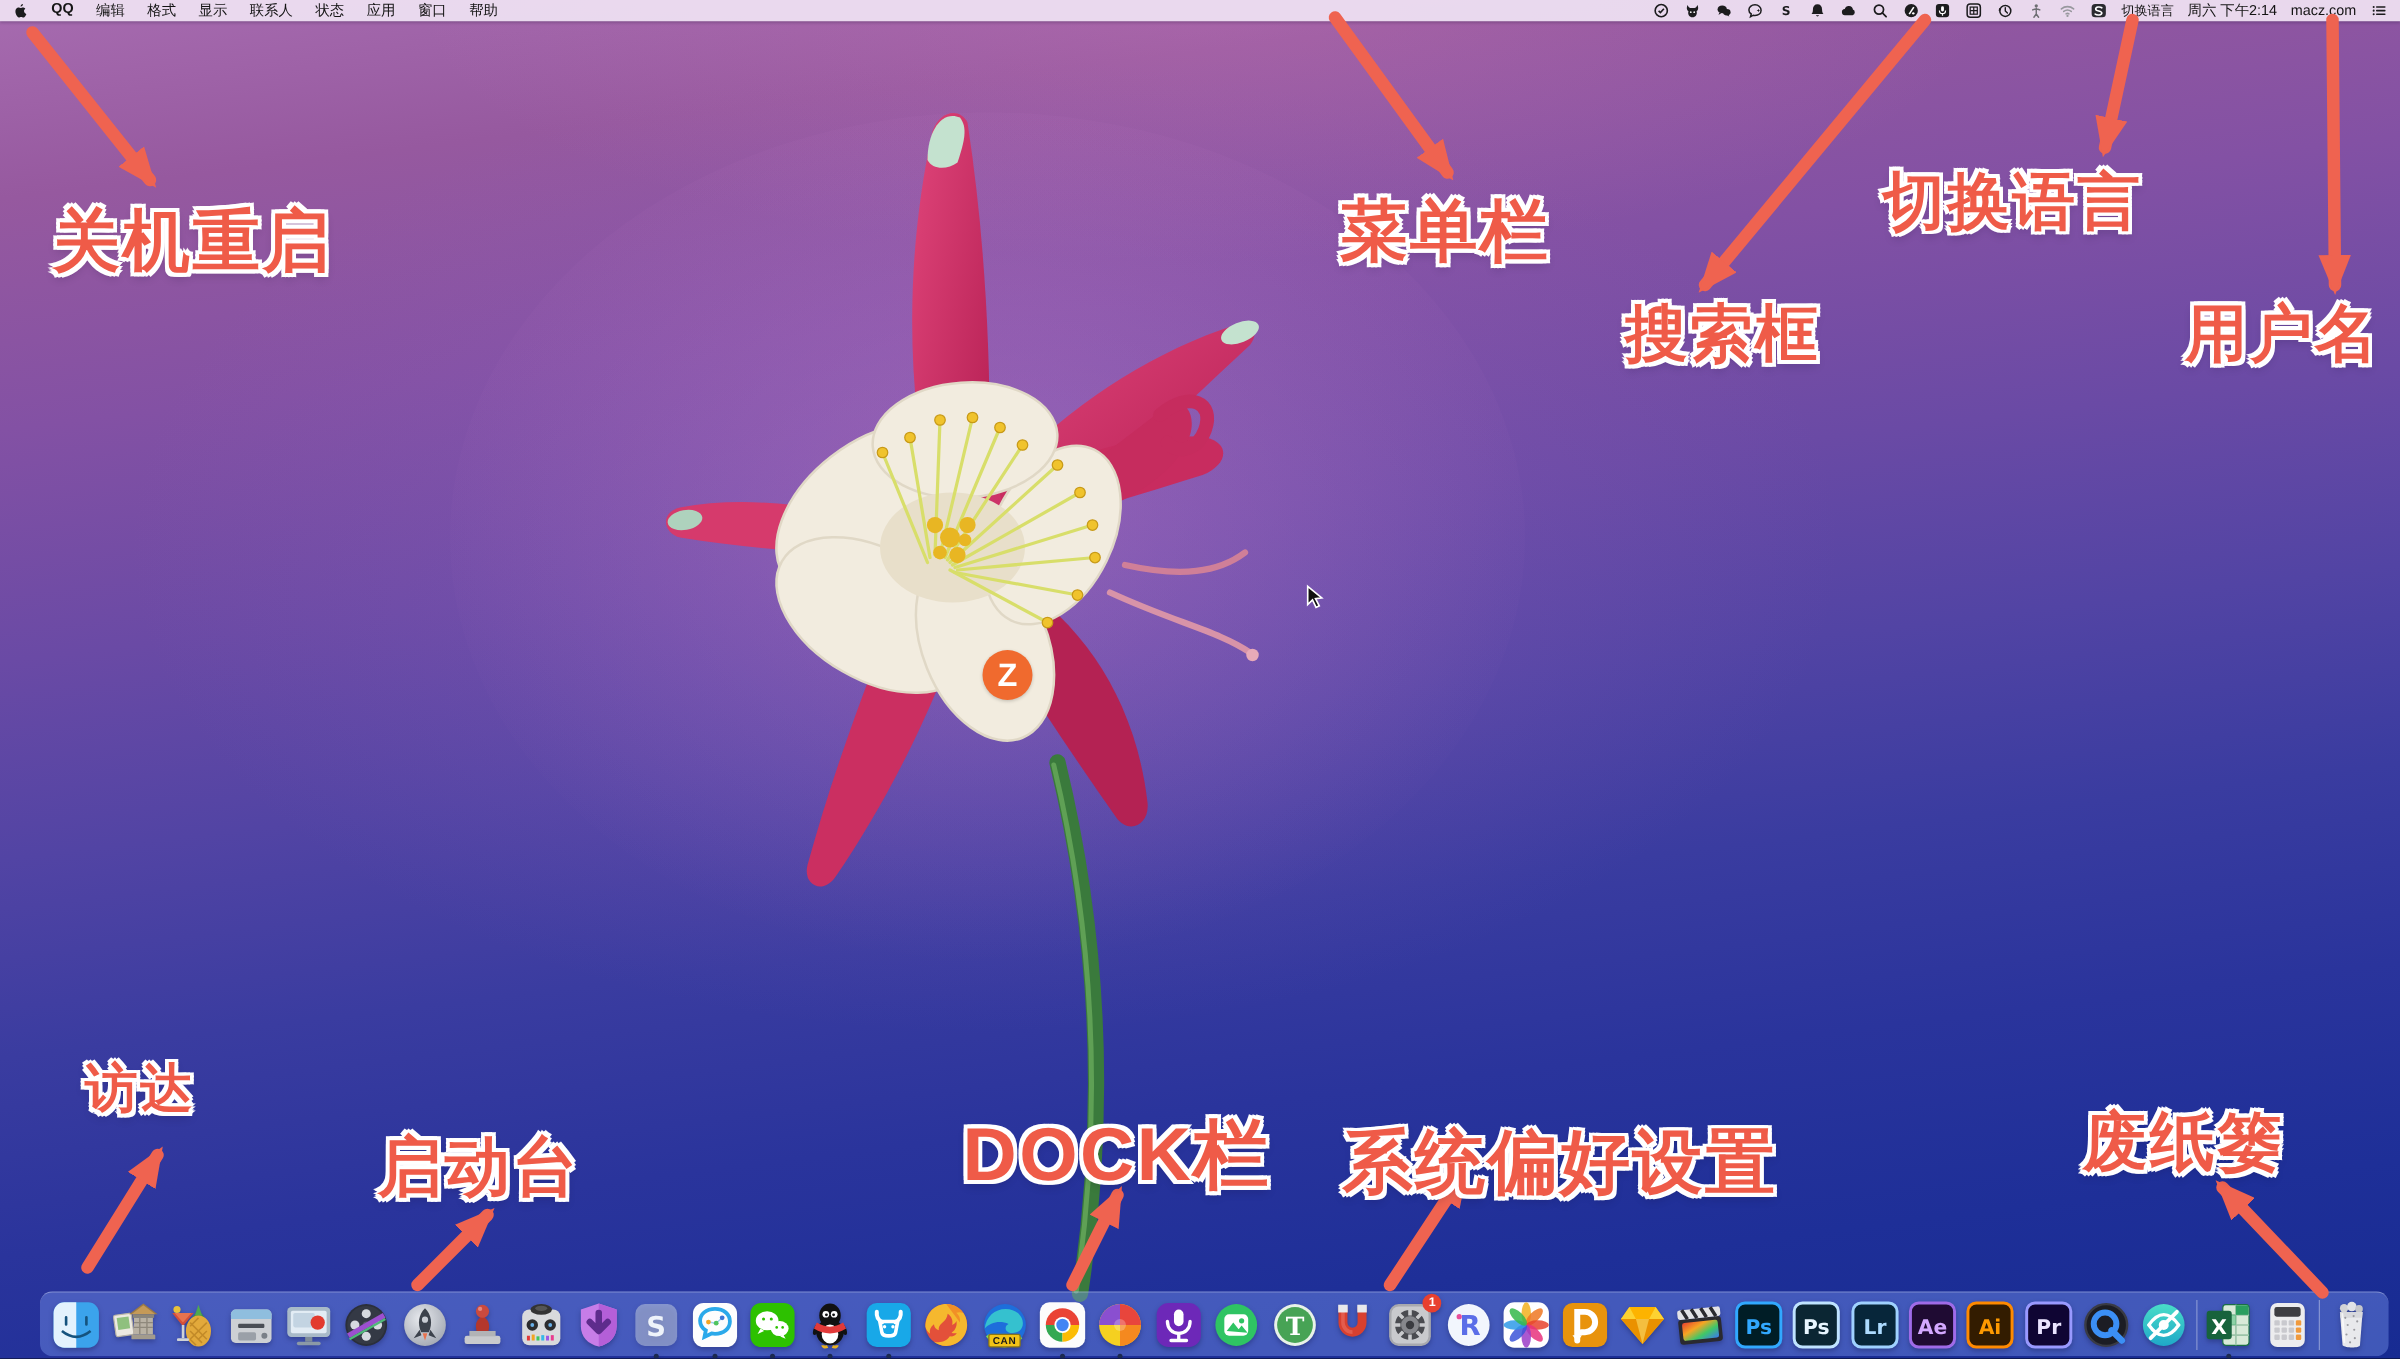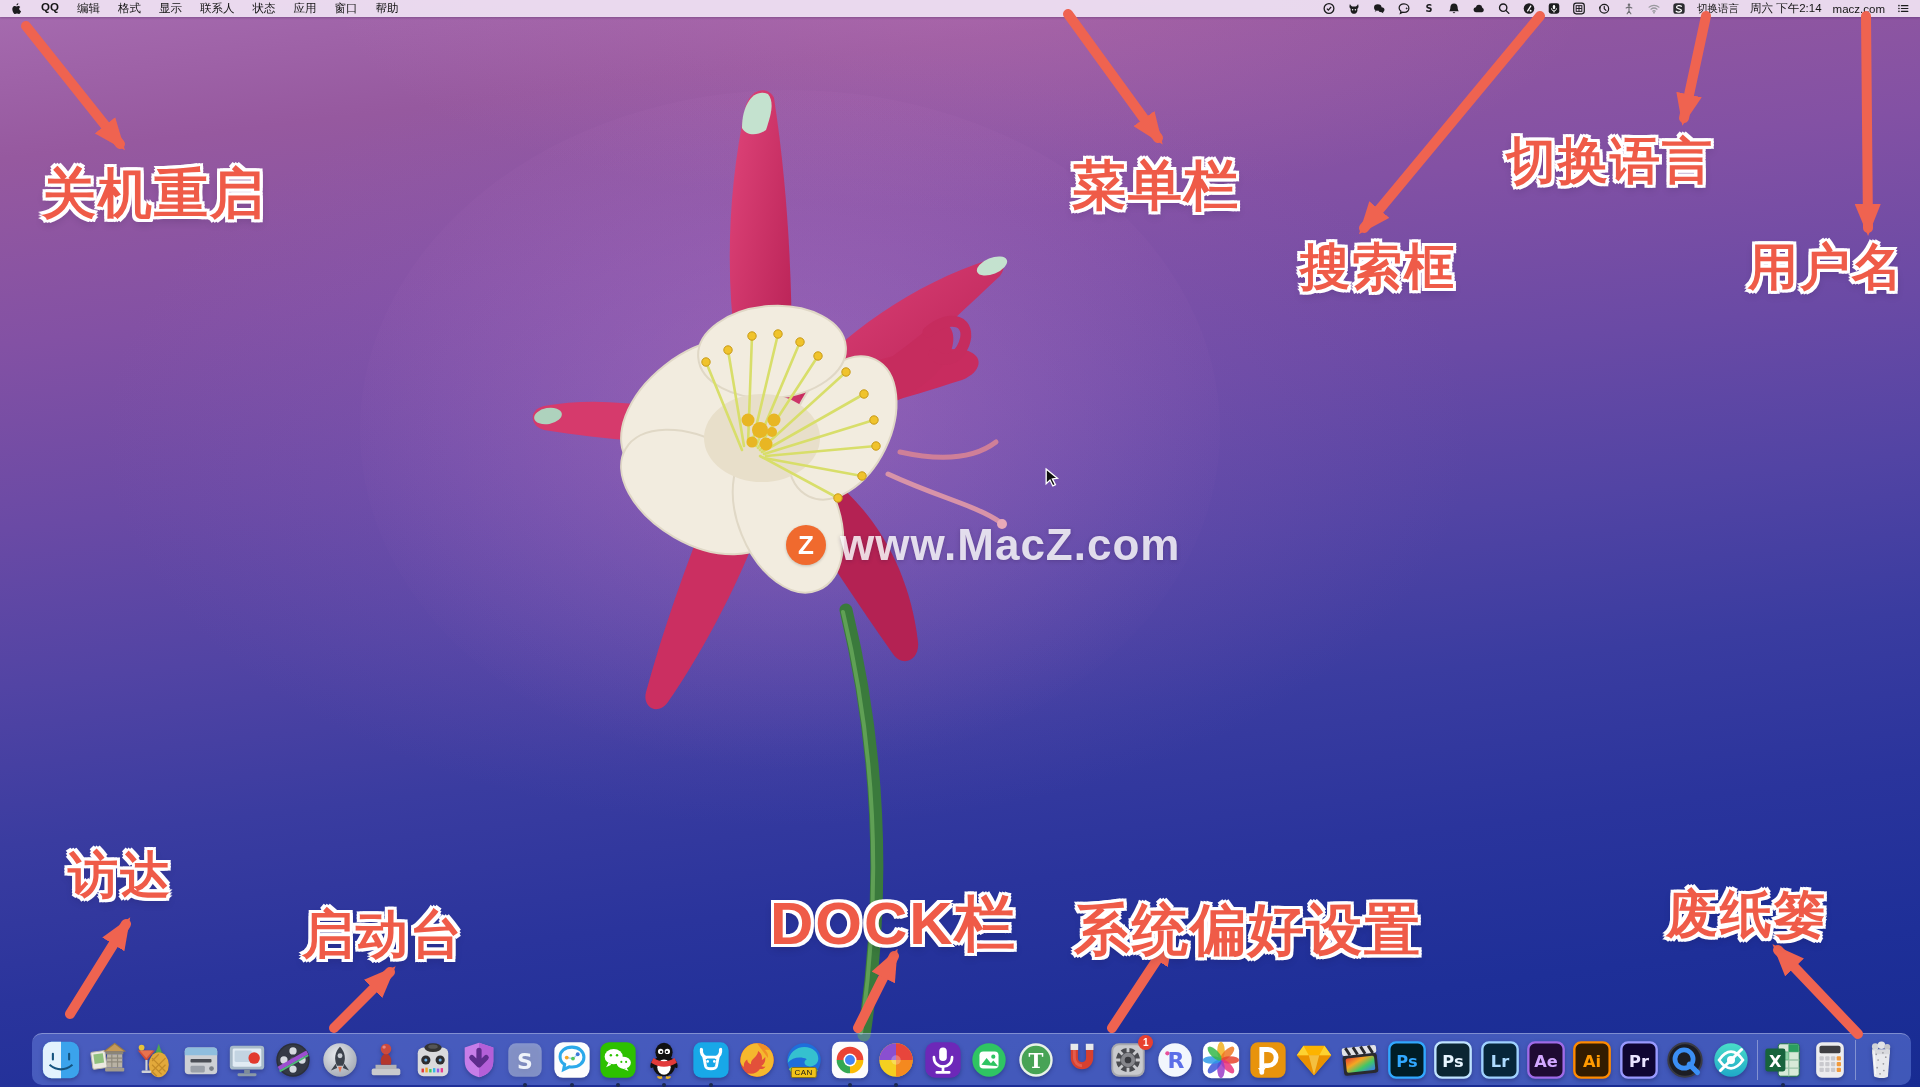--- a/index.html
+++ b/index.html
@@ -31,21 +31,21 @@
   .dock{position:absolute;left:32px;right:9px;bottom:2px;height:52px;display:flex;align-items:center;
     justify-content:space-evenly;padding:0 4px;box-sizing:border-box;
     background:rgba(122,150,238,.42);border-radius:10px;border-top:1px solid rgba(255,255,255,.32);z-index:25;}
   .dock-item{position:relative;width:42px;height:42px;flex:0 0 auto;filter:drop-shadow(0 2px 2px rgba(0,0,40,.28));}
   .dock-item svg{width:42px;height:42px;display:block;}
   .dock-sep{width:1px;height:40px;background:rgba(255,255,255,.35);flex:0 0 auto;}
   .run-dot{position:absolute;bottom:-6px;left:50%;margin-left:-2px;width:4px;height:4px;border-radius:50%;background:#1b2950;}
   .badge-dot{position:absolute;top:-4px;right:-4px;width:15px;height:15px;border-radius:50%;background:#e8402f;
     color:#fff;font-size:10px;font-weight:bold;line-height:15px;text-align:center;}
   .badge-pill{position:absolute;bottom:3px;left:50%;transform:translateX(-50%);background:#f2c318;color:#1a1a1a;
-    font-size:8px;font-weight:normal;padding:0 3px;line-height:9px;border:1px solid #86741a;border-radius:2px;letter-spacing:.5px;}
+    font-size:8px;font-weight:bold;padding:0 3px;line-height:9px;border:1px solid #86741a;border-radius:2px;letter-spacing:.5px;}
 
   
   .annot{position:absolute;font-weight:900;color:#ef5b48;line-height:1;white-space:nowrap;letter-spacing:2px;z-index:40;
     text-shadow:-3px -3px 0 #fff,0 -3px 0 #fff,3px -3px 0 #fff,-3px 0 0 #fff,3px 0 0 #fff,
       -3px 3px 0 #fff,0 3px 0 #fff,3px 3px 0 #fff,-2px -2px 0 #fff,2px -2px 0 #fff,-2px 2px 0 #fff,2px 2px 0 #fff,
       0 4px 8px rgba(20,10,40,.25);}
   .arrows{position:absolute;inset:0;width:1920px;height:1087px;pointer-events:none;z-index:38;}
   .arrows line{stroke:#ef6350;stroke-width:10;stroke-linecap:round;}
 
   
@@ -130,21 +130,20 @@
         <circle cx="774" cy="420" r="6.5"></circle>
         <circle cx="748" cy="420" r="6.5"></circle>
       <circle cx="766" cy="444" r="6.5"></circle>
         <circle cx="752" cy="442" r="5.5"></circle>
         <circle cx="772" cy="432" r="5"></circle>
     </g>
   </svg>
 
   <div class="watermark">
     <span class="wm-logo">Z</span>
-    <span class="wm-text">www.MacZ.com</span>
   </div>
 
   <header class="menubar">
     <div class="mb-left" id="mb-left">
       <span class="apple">
           <svg viewBox="0 0 16 16">
             <path fill="#1c1c1e" d="M11.3 8.4c0-1.5 1.2-2.2 1.3-2.3-.7-1-1.8-1.2-2.2-1.2-.9-.1-1.8.5-2.3.5-.5 0-1.2-.5-2-.5-1.1 0-2.1.6-2.7 1.6-1.2 2-.3 5 .8 6.6.6.8 1.2 1.7 2.1 1.7.8 0 1.2-.5 2.2-.5 1 0 1.3.5 2.2.5.9 0 1.5-.8 2-1.6.6-.9.9-1.8.9-1.9-.1-.1-2.3-1-2.3-2.9zM9.7 3.3c.4-.5.7-1.2.6-1.9-.6 0-1.3.4-1.7.9-.4.4-.7 1.1-.6 1.8.7 0 1.3-.3 1.7-.8z"></path>
           </svg>
         </span>
       <span id="mb-items" style="display:flex;gap:18px;">
@@ -716,21 +715,21 @@
       <line x1="1112" y1="1028" x2="1170" y2="940" marker-end="url(#ah)"></line>
       <line x1="1858" y1="1034" x2="1778" y2="950" marker-end="url(#ah)"></line>
     </svg>
 
   <div id="annotations">
       <div class="annot" style="left: 42px; top: 166px; font-size: 54px;">关机重启</div>
       <div class="annot" style="left: 1072px; top: 158px; font-size: 54px;">菜单栏</div>
       <div class="annot" style="left: 1300px; top: 242px; font-size: 50px;">搜索框</div>
       <div class="annot" style="left: 1506px; top: 136px; font-size: 50px;">切换语言</div>
       <div class="annot" style="left: 1748px; top: 242px; font-size: 50px;">用户名</div>
-      <div class="annot" style="left: 68px; top: 850px; font-size: 50px;">访达</div>
+      <div class="annot" style="left: 68px; top: 850px; font-size: 42px;">访达</div>
       <div class="annot" style="left: 302px; top: 908px; font-size: 52px;">启动台</div>
       <div class="annot" style="left: 770px; top: 894px; font-size: 60px;">DOCK栏</div>
       <div class="annot" style="left: 1074px; top: 878px; font-size: 56px; margin-top: 24px;">系统偏好设置</div>
       <div class="annot" style="left: 1666px; top: 888px; font-size: 52px;">废纸篓</div>
     </div>
 
   <svg class="cursor" style="left:1042px;top:466px" viewBox="0 0 24 24">
     <path d="M5 2.5l13.5 11-6 .8 3.6 6.9-3.1 1.5-3.4-7.1L5 20z" fill="#111" stroke="#fff" stroke-width="1.6"></path>
   </svg>
 </div>

